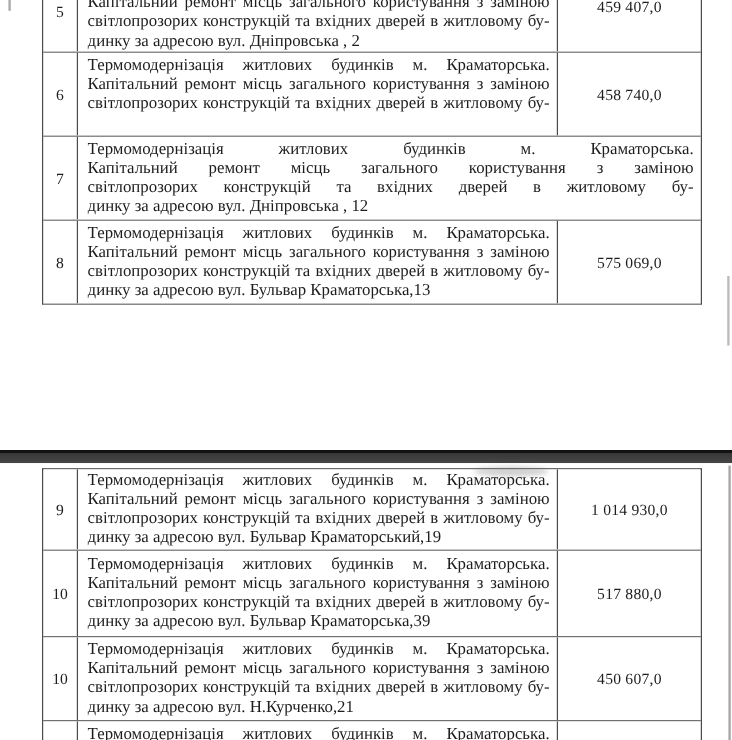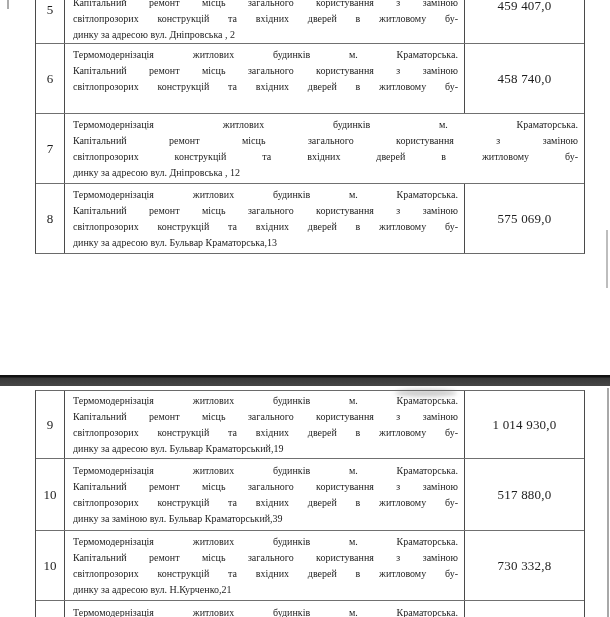--- a/index.html
+++ b/index.html
@@ -21,21 +21,21 @@
   .t1 { top:0; border-bottom:1px solid #6a6a6a; }
   .t2 { top:4px; border-top:1px solid #6a6a6a; }
   .row { display:flex; box-sizing:border-box; border-top:1px solid #707070; overflow:hidden; }
   .row.first { border-top:none; }
   .cell { box-sizing:border-box; overflow:hidden; }
   .num {
     width:29px; border-right:1px solid #4a4a4a; display:flex;
     align-items:center; justify-content:center; font-size:13px;
   }
   .num.top { align-items:flex-start; padding-top:2px; }
-  .desc { flex:1; padding:0 6px 0 8px; font-size:10px; line-height:16px; }
+  .desc { flex:1; padding:0 6px 0 8px; font-size:14px; line-height:16px; }
   .desc .pad2 { padding-top:2px; } .desc .pad3 { padding-top:3px; } .desc .pad4 { padding-top:4px; }
   .desc .liftTop { margin-top:-5px; }
   .ln { height:16px; overflow:hidden; text-align:justify; text-align-last:justify; }
   .ln.last { text-align-last:left; }
   .val {
     width:120px; border-left:1px solid #4a4a4a; display:flex;
     align-items:center; justify-content:center; font-size:13px; letter-spacing:.2px;
   }
   .val.top { align-items:flex-start; }
   .val.top span { margin-top:-2px; }
@@ -152,42 +152,42 @@
 
       <div class="row" style="height:72px">
         <div class="cell num">
             <span>10</span>
           </div>
         <div class="cell desc">
           <div class="pad4">
             <div class="ln">Термомодернізація житлових будинків м. Краматорська.</div>
             <div class="ln">Капітальний ремонт місць загального користування з заміною</div>
             <div class="ln">світлопрозорих конструкцій та вхідних дверей в житловому бу-</div>
-            <div class="ln last">динку за заміною вул. Бульвар Краматорський,39</div>
+            <div class="ln last">динку за адресою вул. Бульвар Краматорська,39</div>
           </div>
         </div>
         <div class="cell val">
             <span>517 880,0</span>
           </div>
       </div>
 
       <div class="row" style="height:70px">
         <div class="cell num">
             <span>10</span>
           </div>
         <div class="cell desc">
           <div class="pad3">
             <div class="ln">Термомодернізація житлових будинків м. Краматорська.</div>
             <div class="ln">Капітальний ремонт місць загального користування з заміною</div>
             <div class="ln">світлопрозорих конструкцій та вхідних дверей в житловому бу-</div>
             <div class="ln last">динку за адресою вул. Н.Курченко,21</div>
           </div>
         </div>
         <div class="cell val">
-            <span>730 332,8</span>
+            <span>450 607,0</span>
           </div>
       </div>
 
       <div class="row" style="height:30px">
         <div class="cell num">
             <span></span>
           </div>
         <div class="cell desc">
           <div class="pad4">
             <div class="ln">Термомодернізація житлових будинків м. Краматорська.</div>

